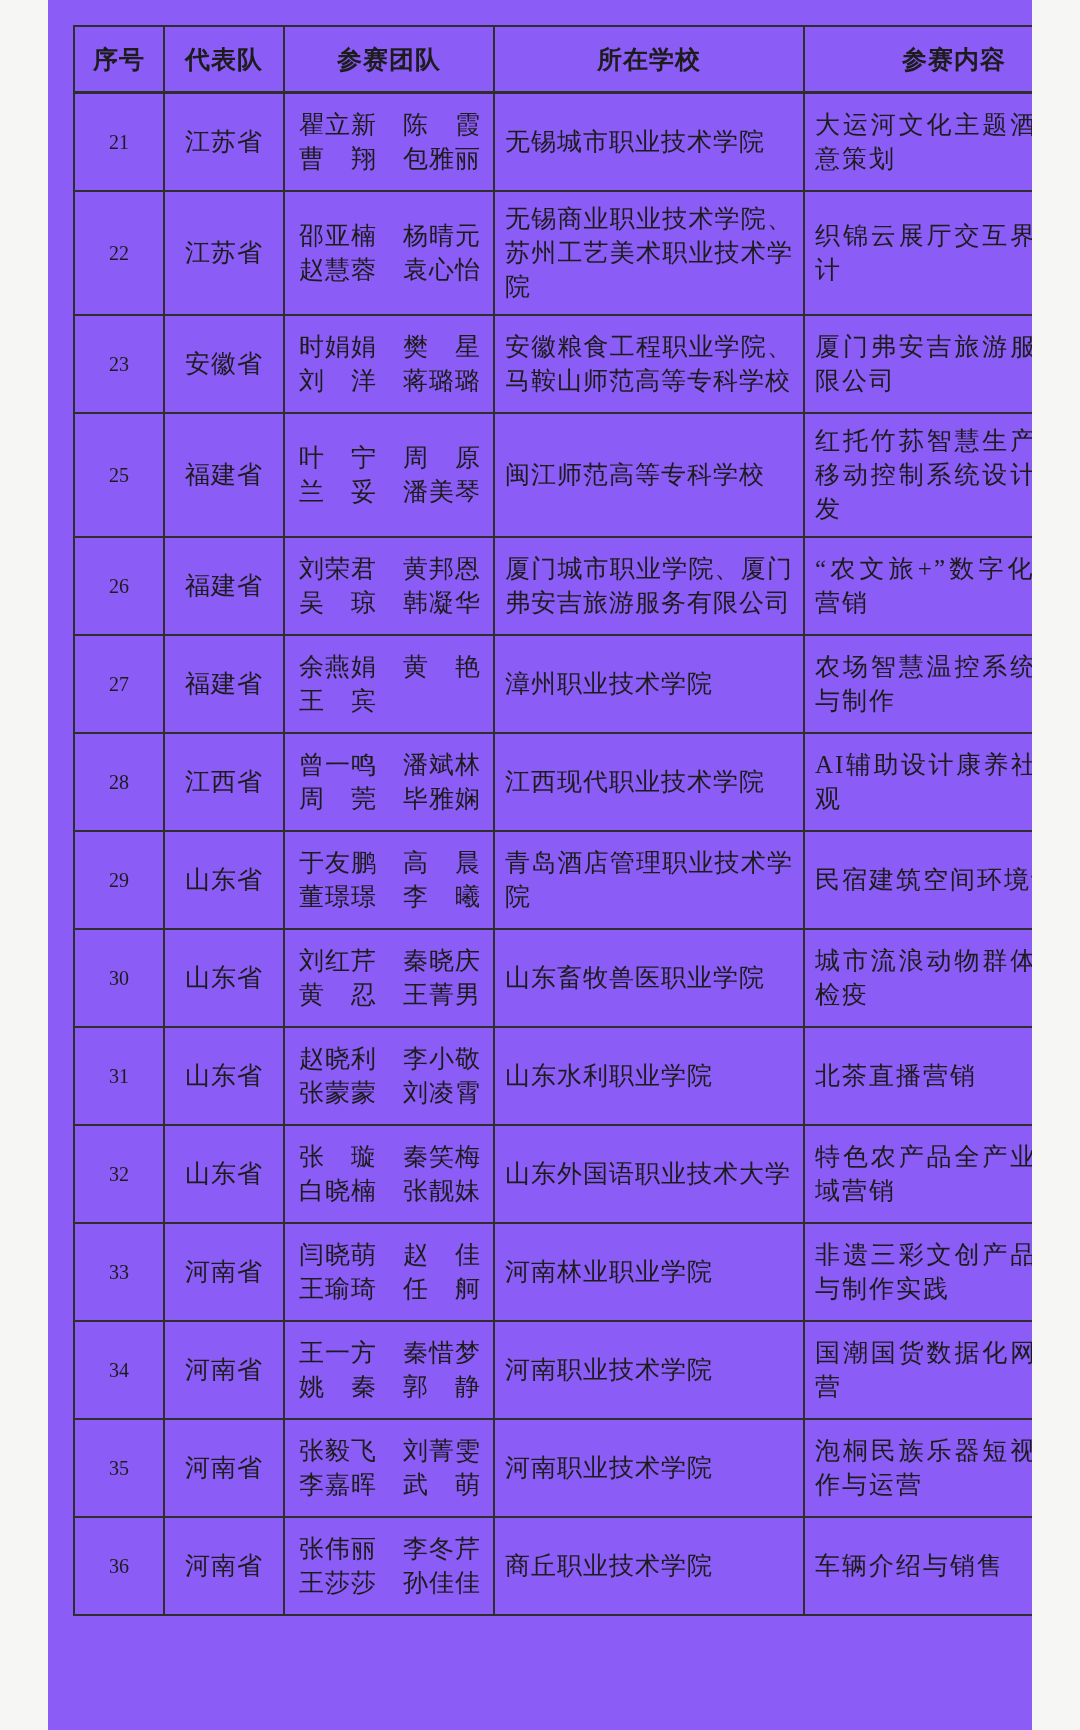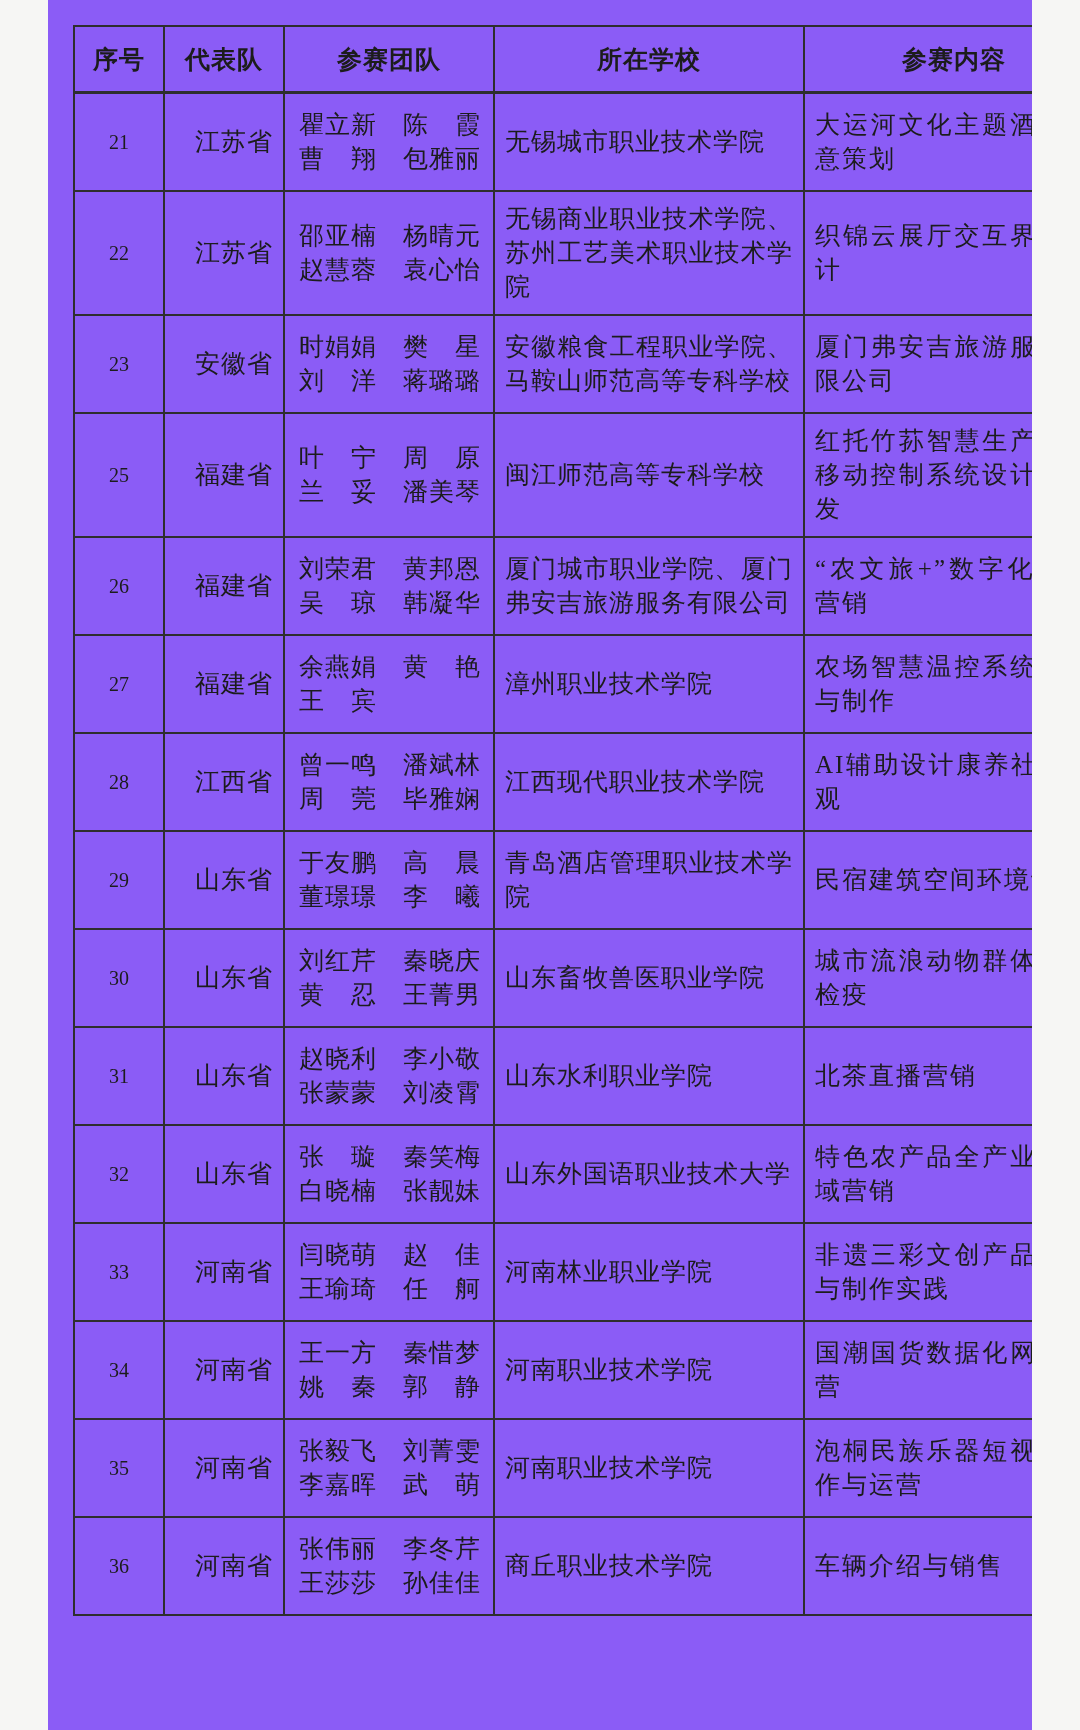--- a/index.html
+++ b/index.html
@@ -46,21 +46,21 @@
     height: 44px;
     border-bottom-width: 3px;
     letter-spacing: 1px;
   }
   td { height: 76px; }
   td.no {
     text-align: center;
     font-size: 20px;
     font-family: "Liberation Serif", "DejaVu Serif", serif;
   }
-  td.delegation { text-align: right; letter-spacing: 1px; }
+  td.delegation { text-align: center; letter-spacing: 1px; }
   td.team { text-align: left; padding-left: 14px; letter-spacing: 1px; }
   td.team .team-line { white-space: nowrap; }
   td.school { text-align: justify; text-justify: inter-character; letter-spacing: 1px; }
   td.content { text-align: justify; text-justify: inter-character; letter-spacing: 2px; margin-left: 48px; }
 </style>
 </head>
 <body>
 
 <div class="page">
 

